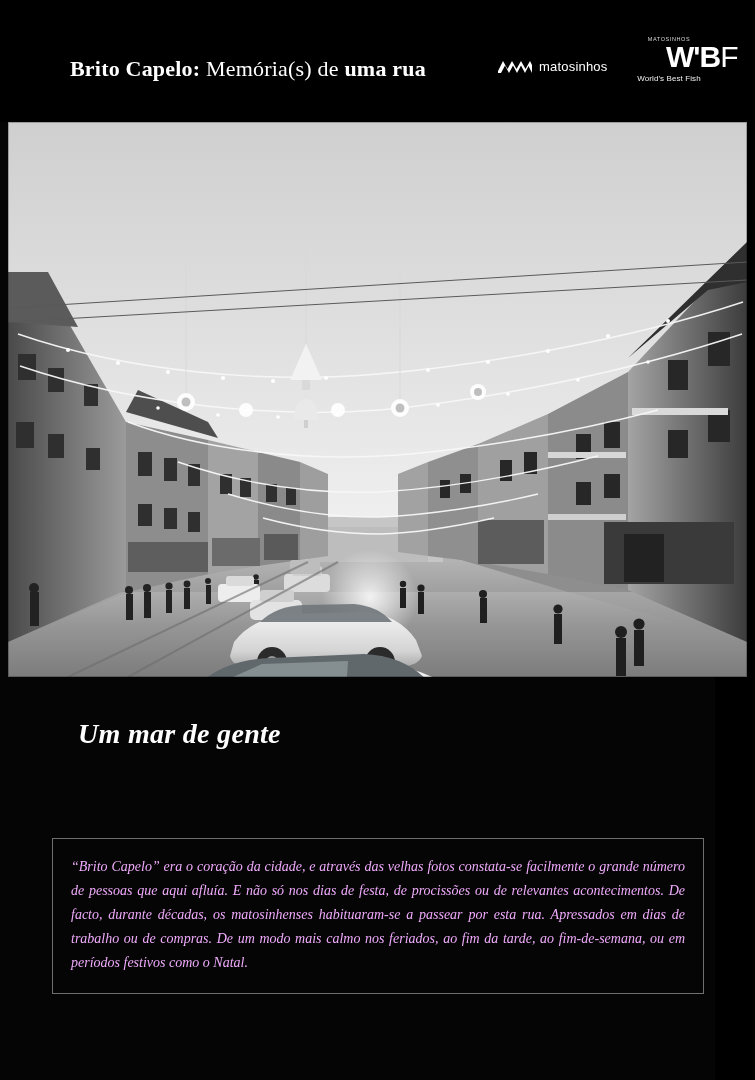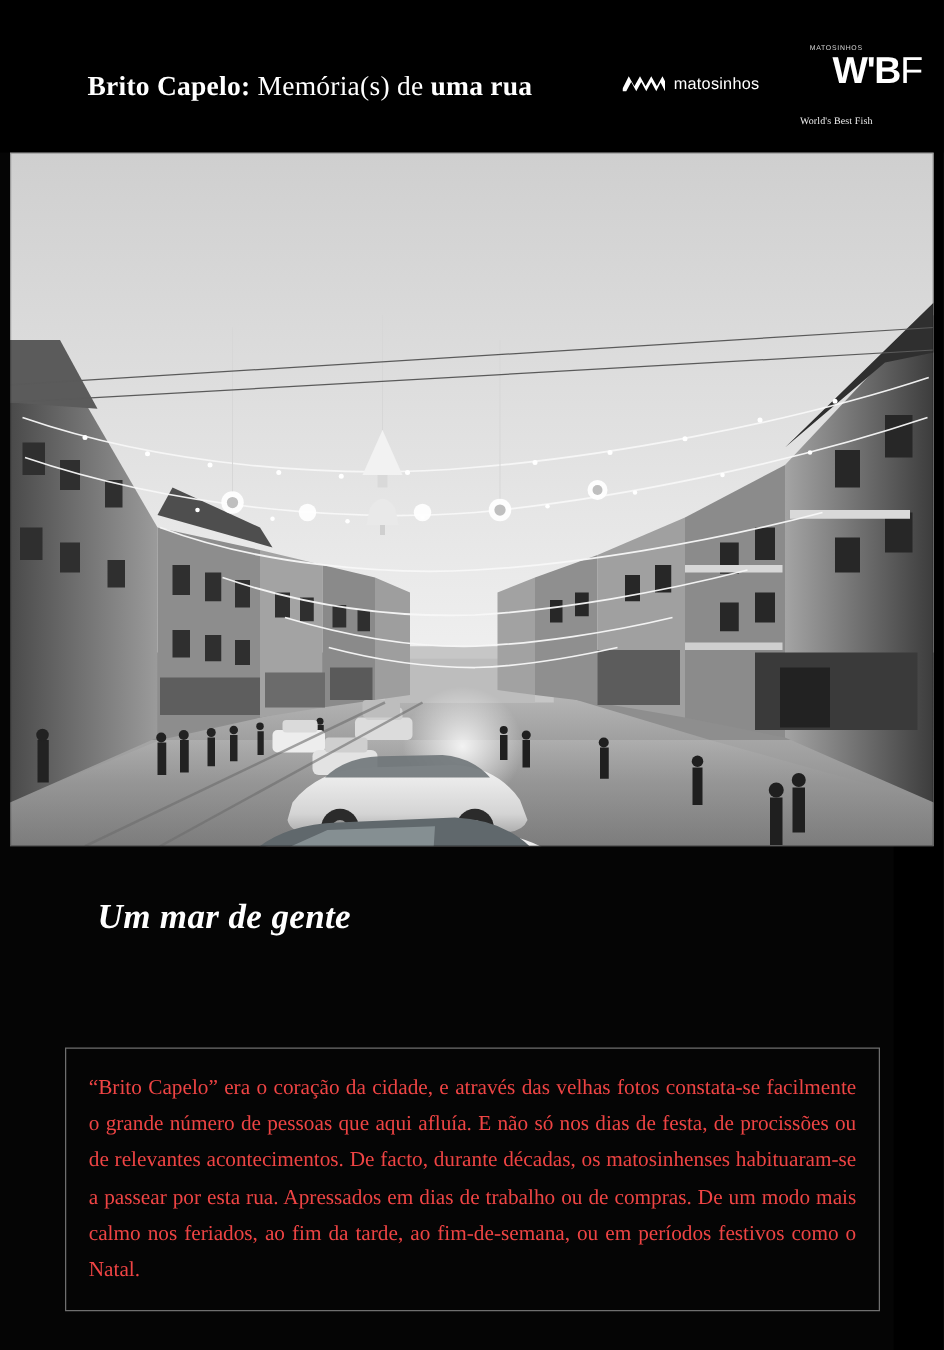--- a/index.html
+++ b/index.html
@@ -86,23 +86,22 @@
     line-height: 0.95;
     letter-spacing: -1px;
     margin-left: 40px;
   }
   .wbf-main .light {
     font-weight: 300;
   }
   .wbf-sub {
     font-size: 8px;
     letter-spacing: 0.1px;
-    margin-top: 20px;
+    margin-top: 2px;
     color: #f0f0f0;
-    font-family: Liberation Serif, serif;
   }
 
   
   .photo {
     position: absolute;
     left: 8px;
     top: 122px;
     width: 739px;
     height: 555px;
     overflow: hidden;
@@ -127,24 +126,25 @@
     position: absolute;
     left: 52px;
     top: 838px;
     width: 652px;
     padding: 16px 18px 18px 18px;
     box-sizing: border-box;
     border: 1px solid #6f6f6f;
   }
   .bodybox p {
     margin: 0;
-    font-size: 17px;
+    font-size: 14px;
     line-height: 1.72;
     text-align: justify;
-    color: #ef4444;
+    color: #f0abfc;
+    font-style: italic;
   }
 
   
   .caption {
     position: absolute;
     left: 66px;
     top: 1004px;
     width: 640px;
     font-size: 11.6px;
     line-height: 1.55;

